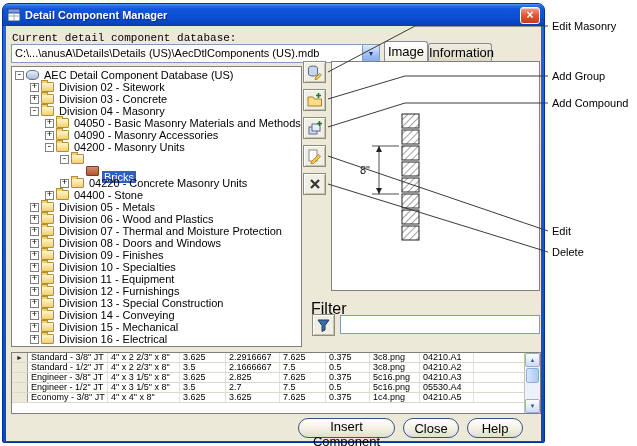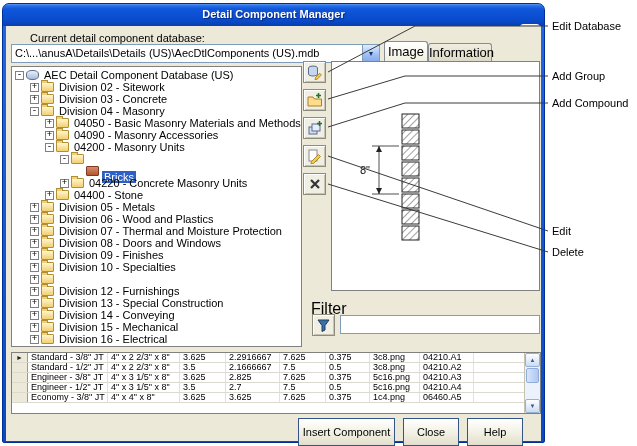--- a/index.html
+++ b/index.html
@@ -6,32 +6,32 @@
   body { background:#fff; }
   .stage { position:relative; width:637px; height:446px; background:#ffffff;
            font-family:"Liberation Sans", sans-serif; overflow:hidden; }
 
   
   .xp-window { position:absolute; left:2px; top:3px; width:543px; height:440px;
                background:linear-gradient(180deg,#2667E0,#0A49BE);
                border:1px solid #00309C; border-radius:7px 7px 2px 2px; }
   .titlebar { height:22px; display:flex; align-items:center; gap:4px; padding:0 4px;
               border-radius:6px 6px 0 0;
-              background:linear-gradient(180deg,#5A9AF8 0%,#2B6FE8 8%,#1157DB 22%,#0D51D4 45%,#0A4CCE 70%,#0845BE 88%,#0A3EA8 100%);flex-direction:column; }
+              background:linear-gradient(180deg,#5A9AF8 0%,#2B6FE8 8%,#1157DB 22%,#0D51D4 45%,#0A4CCE 70%,#0845BE 88%,#0A3EA8 100%); }
   .title-text { color:#fff; font-size:11px; font-weight:bold; text-shadow:1px 1px 1px #07277E;
                 white-space:nowrap; }
   .close-btn { margin-left:auto; width:20px; height:17px; border-radius:3px;
                border:1px solid #fff; color:#fff; font-size:12px; font-weight:bold;
                line-height:14px; text-align:center;
                background:linear-gradient(180deg,#F0A089,#E35A3C 45%,#C93A1C);
                box-shadow:inset 0 1px 0 rgba(255,255,255,.5); cursor:default; }
   .client { position:relative; margin:0 3px; width:535px; height:415px; background:#ECE9D8; }
 
   
-  .db-label { position:absolute; left:24px; top:6px; font-size:11px; color:#000; }
+  .db-label { position:absolute; left:6px; top:6px; font-size:11px; color:#000;font-family:Liberation Mono, monospace; }
   .combo { position:absolute; left:5px; top:18px; width:369px; height:19px; background:#fff;
            border:1px solid #7F9DB9; display:flex; align-items:stretch;gap:27px; }
   .combo-text { flex:1; font-size:11px; line-height:17px; padding-left:3px;
                 white-space:nowrap; overflow:hidden; }
   .combo-arrow { width:17px; display:flex; align-items:center; justify-content:center;
                  border-left:1px solid #7F9DB9; font-size:7px; color:#17366B;
                  background:linear-gradient(180deg,#E0EDFE,#9DBDF3 60%,#86A9E8); }
 
   .tab { position:absolute; font-size:13px; text-align:center;
          border:1px solid #898C95; border-bottom:none; border-radius:3px 3px 0 0; }
@@ -98,24 +98,24 @@
   .sb { position:absolute; right:0; top:0; bottom:0; width:16px; background:#ECF2FB;
         border-left:1px solid #C6C3B2; display:flex; flex-direction:column; }
   .sb-btn { height:14px; background:linear-gradient(180deg,#FDFEFF,#CCDCF4);
             border:1px solid #95B1D8; border-radius:2px; font-size:6px; text-align:center;
             line-height:12px; color:#3A5A86; }
   .sb-down { margin-top:auto; }
   .sb-thumb { height:15px; margin:1px; background:linear-gradient(90deg,#D8E5FB,#ACC8F2);
               border:1px solid #90ACDC; border-radius:2px; }
 
   
-  .xp-btn { position:absolute; height:28px; font-size:11px; color:#000;
+  .xp-btn { position:absolute; height:20px; font-size:13px; color:#000;
             font-family:"Liberation Sans", sans-serif;
             background:linear-gradient(180deg,#FFFFFF,#F2F0E3 55%,#E2DECB);
-            border:1px solid #36548C; border-radius:0; cursor:default; }
+            border:1px solid #36548C; border-radius:10px; cursor:default; }
   .btn-insert { left:292px; top:392px; width:97px; }
   .btn-close  { left:397px; top:392px; width:56px; }
   .btn-help   { left:461px; top:392px; width:56px; }
 
   
   .callout { position:absolute; font-size:11px; color:#000; white-space:nowrap; }
   .co1{left:552px; top:20px}.co2{left:552px; top:70px}.co3{left:552px; top:97px}
   .co4{left:552px; top:225px}.co5{left:552px; top:246px}
   .overlay { position:absolute; left:0; top:0; width:637px; height:446px;
              pointer-events:none; z-index:40; }
@@ -229,20 +229,21 @@
             <span class="tlabel">Division 09 - Finishes</span>
           </div>
           <div class="tree-row" style="padding-left: 18px;">
             <span class="exp">+</span>
             <span class="ticon ic-folder"></span>
             <span class="tlabel">Division 10 - Specialties</span>
           </div>
           <div class="tree-row" style="padding-left: 18px;">
             <span class="exp">+</span>
             <span class="ticon ic-folder"></span>
+            <span class="tlabel">Division 11 - Equipment</span>
           </div>
           <div class="tree-row" style="padding-left: 18px;">
             <span class="exp">+</span>
             <span class="ticon ic-folder"></span>
             <span class="tlabel">Division 12 - Furnishings</span>
           </div>
           <div class="tree-row" style="padding-left: 18px;">
             <span class="exp">+</span>
             <span class="ticon ic-folder"></span>
             <span class="tlabel">Division 13 - Special Construction</span>
@@ -373,51 +374,51 @@
             </div>
             <div class="g-row">
               <div class="g-sel"></div>
               <div class="g-cell g-c1">Engineer - 1/2" JT</div>
               <div class="g-cell g-c2">4" x 3 1/5" x 8"</div>
               <div class="g-cell g-c3">3.5</div>
               <div class="g-cell g-c4">2.7</div>
               <div class="g-cell g-c5">7.5</div>
               <div class="g-cell g-c6">0.5</div>
               <div class="g-cell g-c7">5c16.png</div>
-              <div class="g-cell g-c8">04210.A4</div>
+              <div class="g-cell g-c8">05530.A4</div>
               <div class="g-fill"></div>
             </div>
             <div class="g-row">
               <div class="g-sel"></div>
               <div class="g-cell g-c1">Economy - 3/8" JT</div>
               <div class="g-cell g-c2">4" x 4" x 8"</div>
               <div class="g-cell g-c3">3.625</div>
               <div class="g-cell g-c4">3.625</div>
               <div class="g-cell g-c5">7.625</div>
               <div class="g-cell g-c6">0.375</div>
               <div class="g-cell g-c7">1c4.png</div>
-              <div class="g-cell g-c8">06460.A5</div>
+              <div class="g-cell g-c8">04210.A5</div>
               <div class="g-fill"></div>
             </div>
           </div>
         <div class="sb">
           <div class="sb-btn">▲</div>
           <div class="sb-thumb"></div>
           <div class="sb-btn sb-down">▼</div>
         </div>
       </div>
 
       <button class="xp-btn btn-insert">Insert Component</button>
       <button class="xp-btn btn-close">Close</button>
       <button class="xp-btn btn-help">Help</button>
 
     </div>
   </div>
 
-  <div class="callout co1">Edit Database</div>
+  <div class="callout co1">Edit Masonry</div>
   <div class="callout co2">Add Group</div>
   <div class="callout co3">Add Compound</div>
   <div class="callout co4">Edit</div>
   <div class="callout co5">Delete</div>
 
   <svg class="overlay">
     <g fill="none" stroke="#3A3A3A" stroke-width="1">
       <polyline points="548,26 415,26 328,72"></polyline>
       <polyline points="548,76 405,76 328,99"></polyline>
       <polyline points="548,103 405,103 328,127"></polyline>

